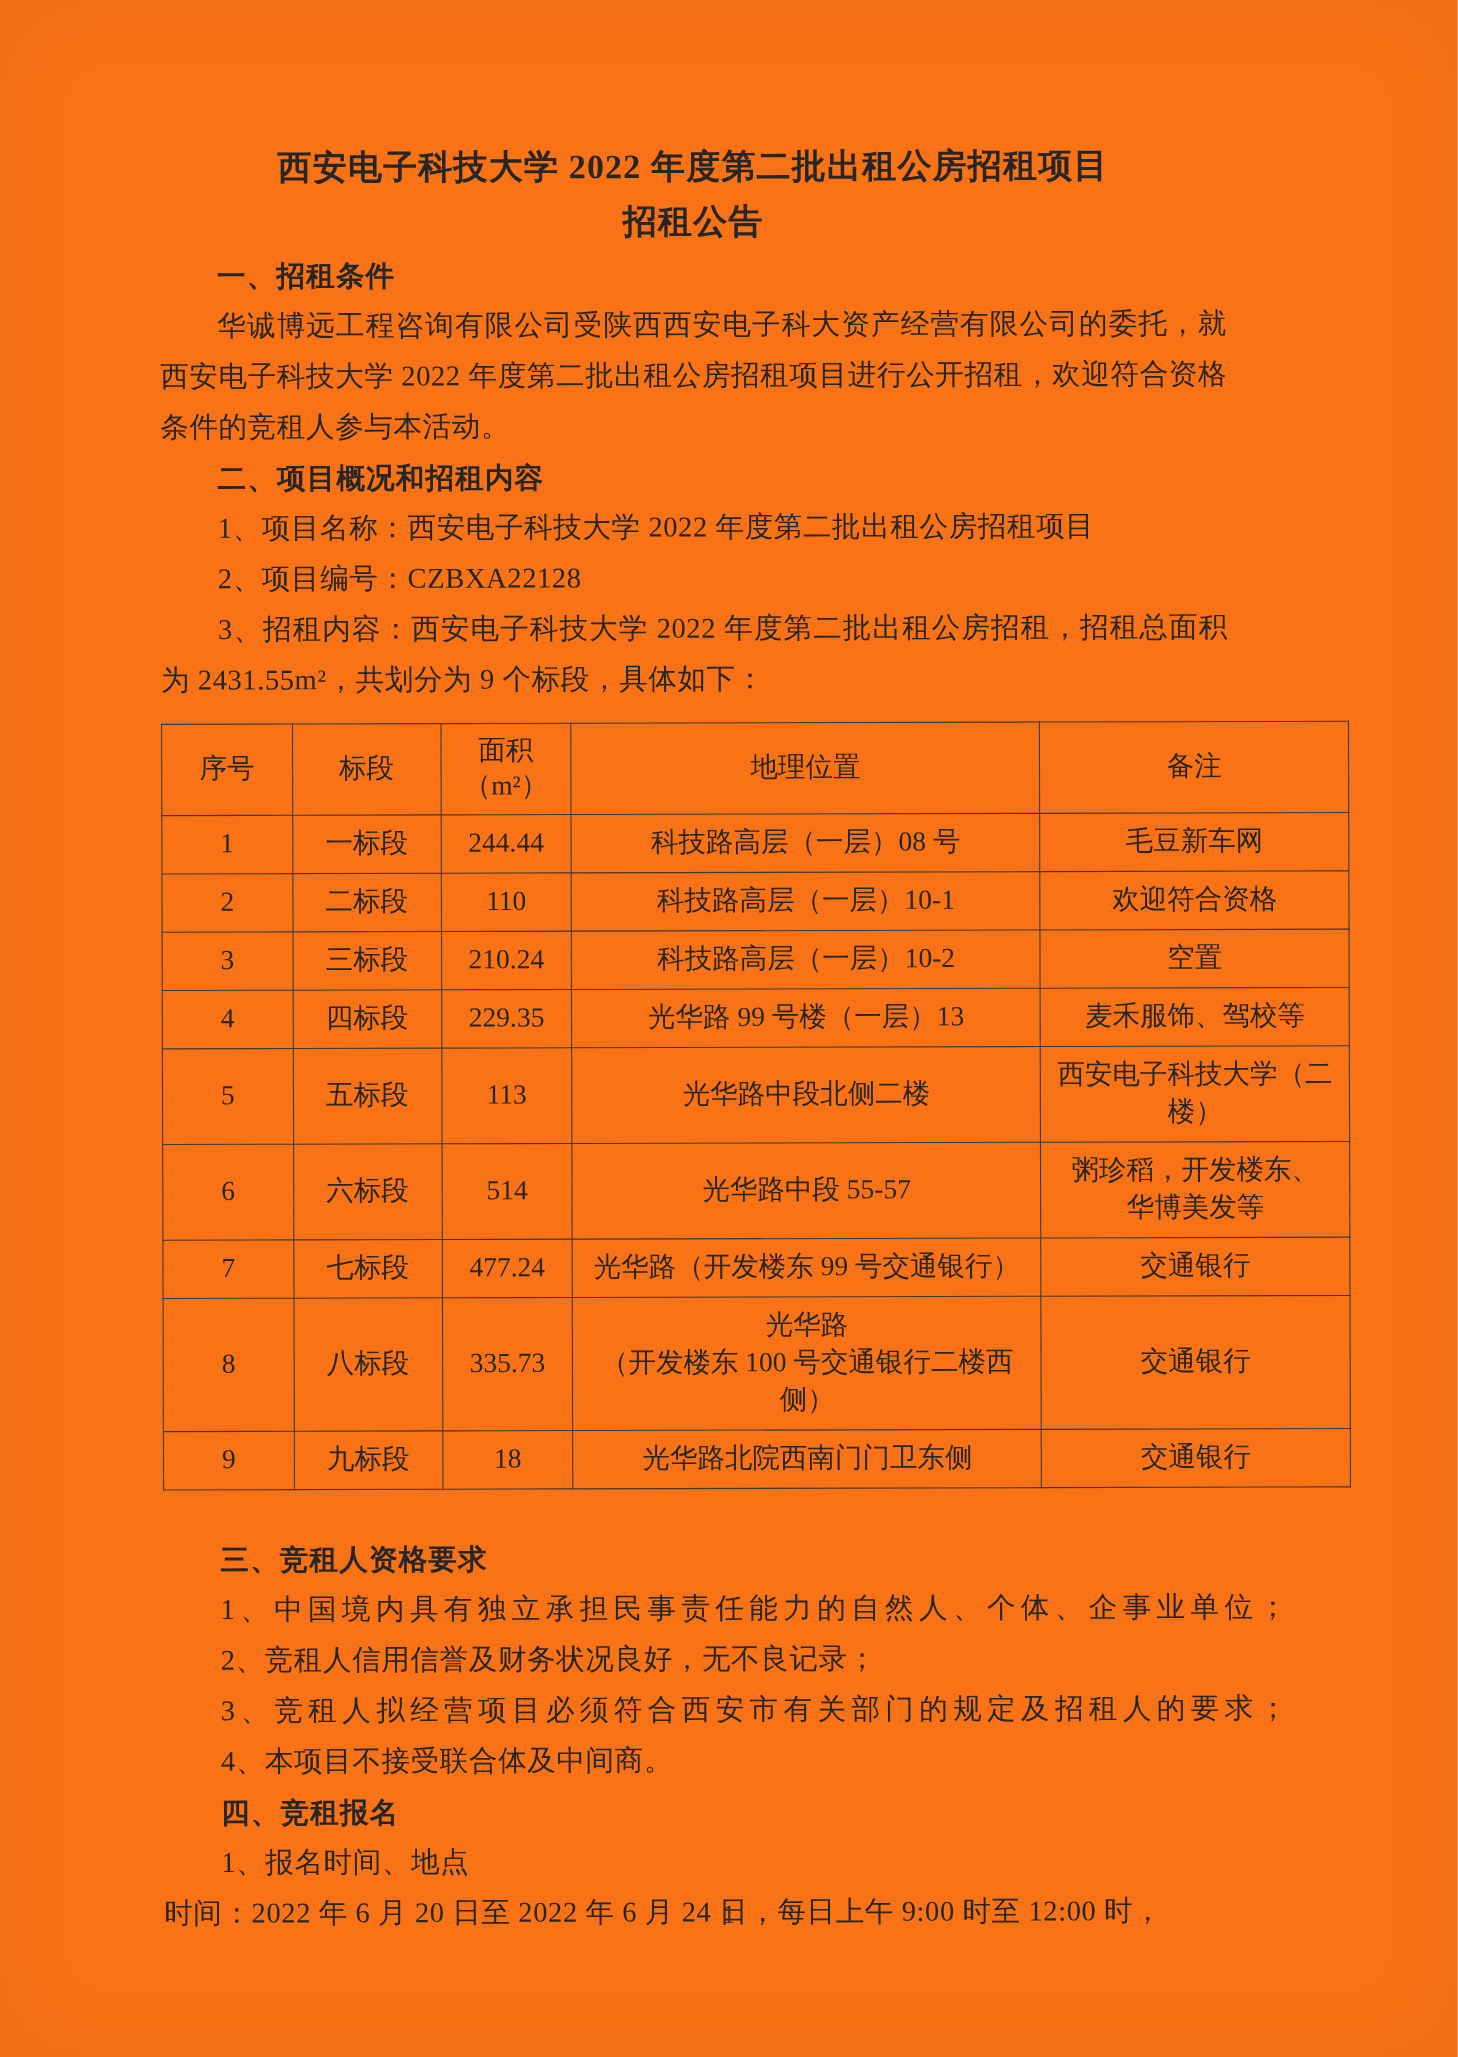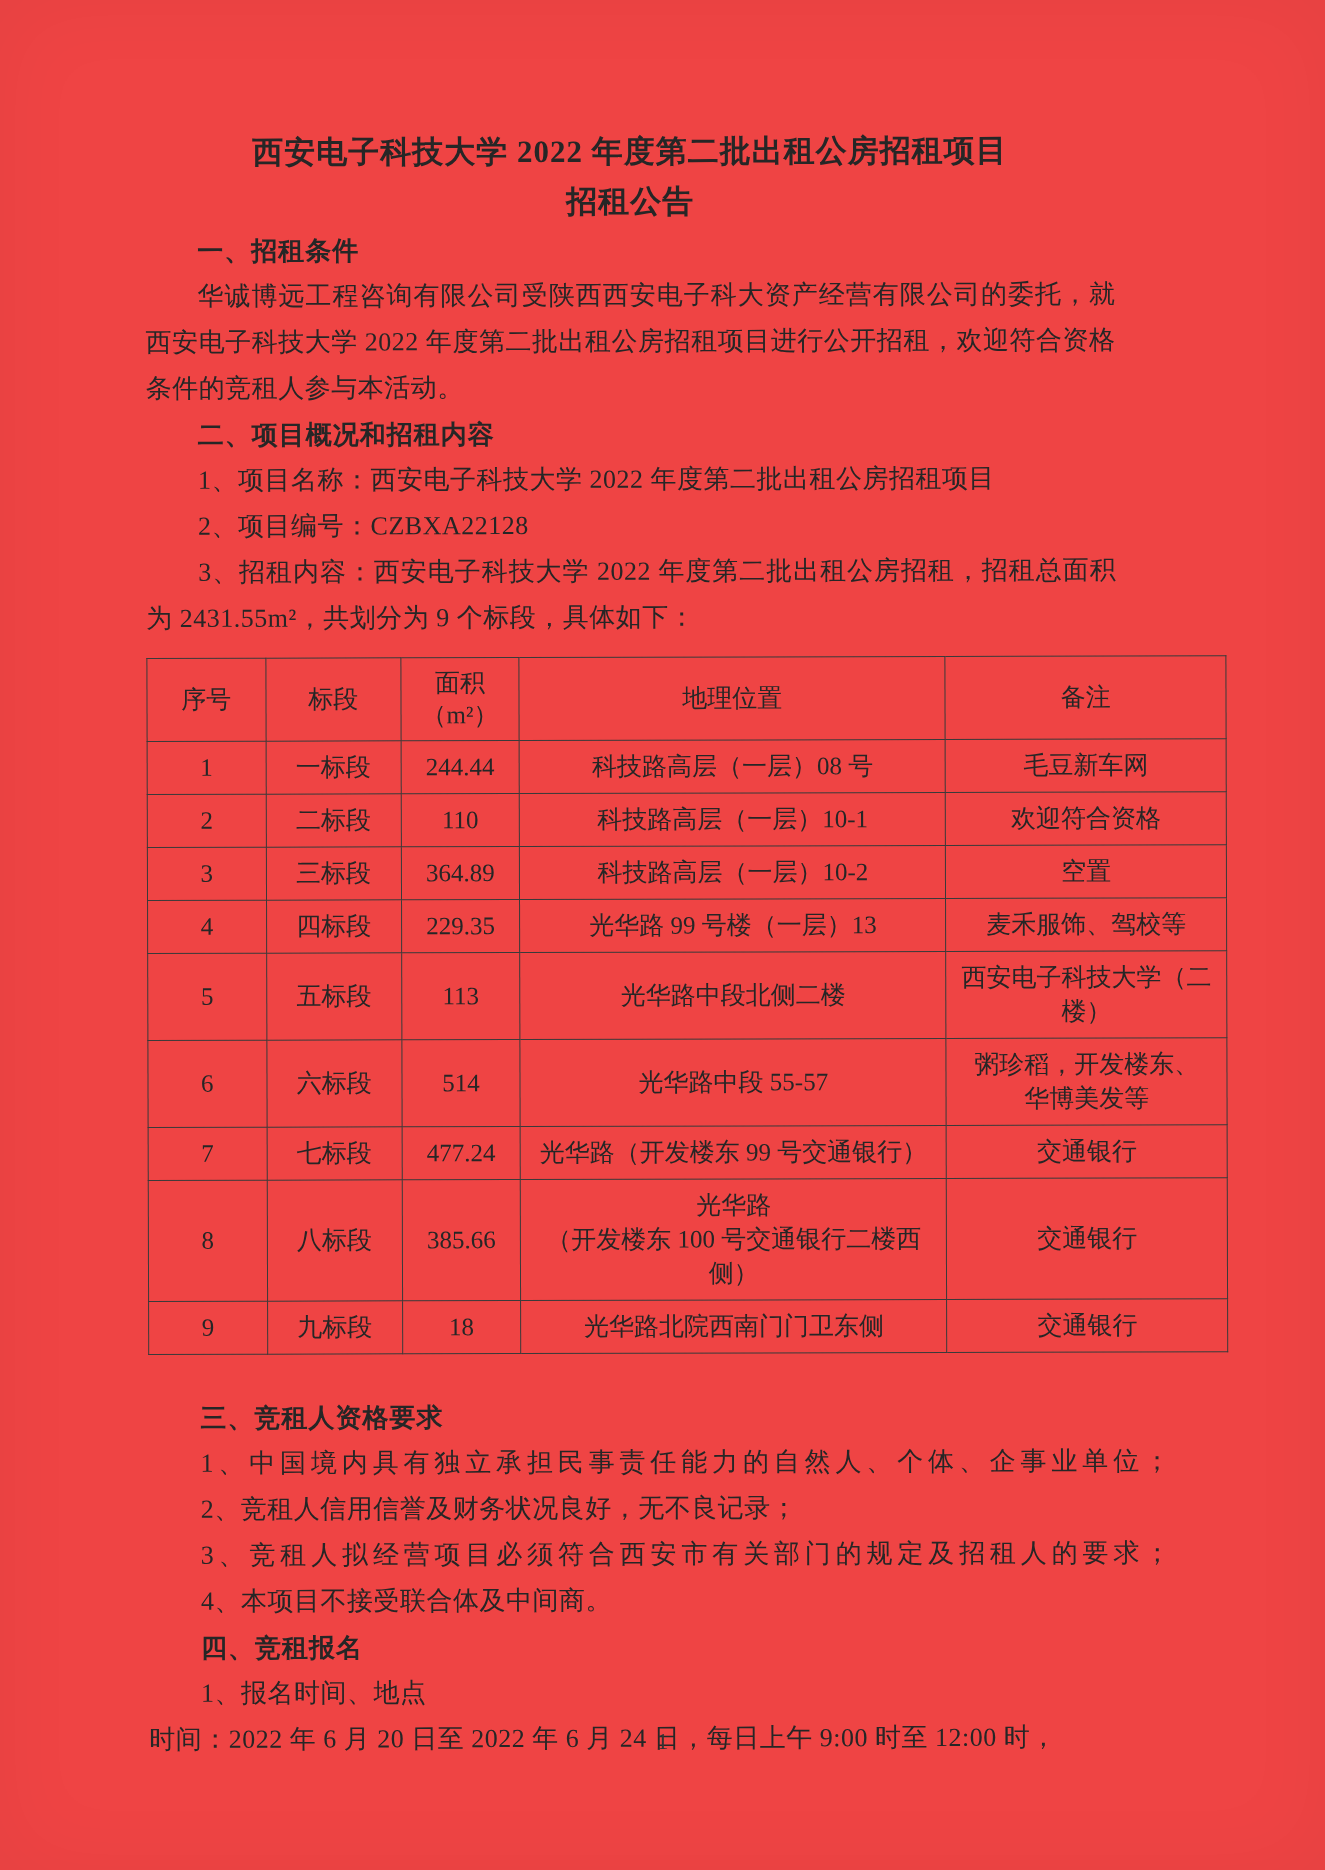--- a/index.html
+++ b/index.html
@@ -4,21 +4,21 @@
 <style>
   html,body{margin:0;padding:0;}
   body{
     background:#e8e8e8;
     font-family:"Liberation Serif","DejaVu Serif",serif;
   }
   .page{
     position:relative;
     width:1325px;height:1870px;
     margin:0 auto;
-    background:#ef4444;
+    background:#f97316;
     color:#262626;
     overflow:hidden;
     box-shadow:inset 0 0 90px rgba(0,0,0,0.045);
   }
   .content{
     position:absolute;
     left:145px;top:128px;
     width:1080px;
     transform:rotate(-0.15deg);
     transform-origin:top left;
@@ -132,21 +132,21 @@
         <tr>
           <td>2</td>
           <td>二标段</td>
           <td>110</td>
           <td>科技路高层（一层）10-1</td>
           <td>欢迎符合资格</td>
         </tr>
         <tr>
           <td>3</td>
           <td>三标段</td>
-          <td>364.89</td>
+          <td>210.24</td>
           <td>科技路高层（一层）10-2</td>
           <td>空置</td>
         </tr>
         <tr>
           <td>4</td>
           <td>四标段</td>
           <td>229.35</td>
           <td>光华路 99 号楼（一层）13</td>
           <td>麦禾服饰、驾校等</td>
         </tr>
@@ -168,21 +168,21 @@
         <tr>
           <td>7</td>
           <td>七标段</td>
           <td>477.24</td>
           <td>光华路（开发楼东 99 号交通银行）</td>
           <td>交通银行</td>
         </tr>
         <tr>
           <td>8</td>
           <td>八标段</td>
-          <td>385.66</td>
+          <td>335.73</td>
           <td>光华路
 （开发楼东 100 号交通银行二楼西侧）</td>
           <td>交通银行</td>
         </tr>
         <tr>
           <td>9</td>
           <td>九标段</td>
           <td>18</td>
           <td>光华路北院西南门门卫东侧</td>
           <td>交通银行</td>

